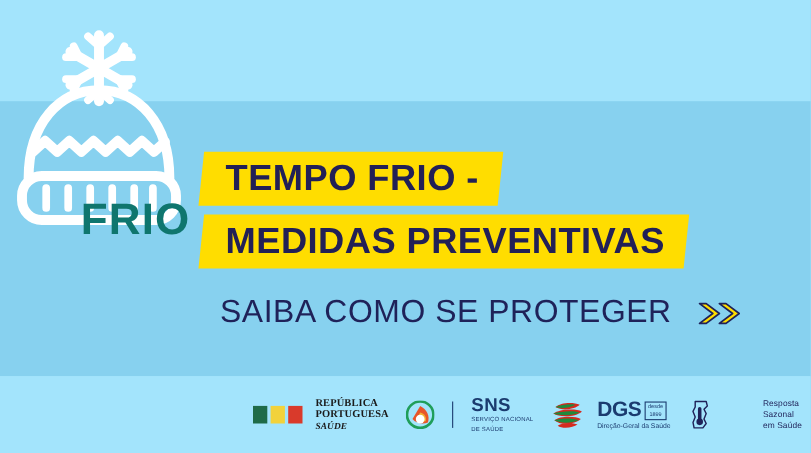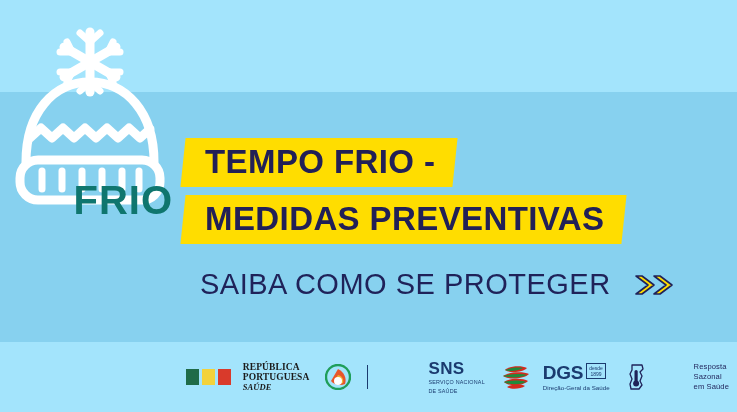--- a/index.html
+++ b/index.html
@@ -140,21 +140,21 @@
     color: #1B1B1B;
     font-family: "Liberation Serif", serif;
     font-weight: 700;
     font-size: 9.5px;
     line-height: 1.12;
     letter-spacing: 0.1px;
   }
   .rp-text .l3 { font-size: 8.5px; font-style: italic; }
 
   
-  .sns-text { display: flex; flex-direction: column; margin-left: 44px; }
+  .sns-text { display: flex; flex-direction: column; }
   .sns-main {
     color: #1B3B6F;
     font-weight: 700;
     font-size: 17px;
     line-height: 1;
     letter-spacing: 0.4px;
   }
   .sns-sub {
     color: #1B3B6F;
     font-size: 5.4px;
@@ -164,21 +164,21 @@
   }
   .sns-divider {
     width: 1px;
     height: 24px;
     background: #1B3B6F;
     margin: 0 4px;
   }
 
   
   .dgs-text { display: flex; flex-direction: column; }
-  .dgs-top { display: flex; align-items: flex-start; gap: 3px; }
+  .dgs-top { display: flex; align-items: flex-end; gap: 3px; }
   .dgs-main {
     color: #1B3B6F;
     font-weight: 700;
     font-size: 19px;
     line-height: 1;
     letter-spacing: -0.3px;
   }
   .dgs-since {
     border: 0.8px solid #1B3B6F;
     color: #1B3B6F;

